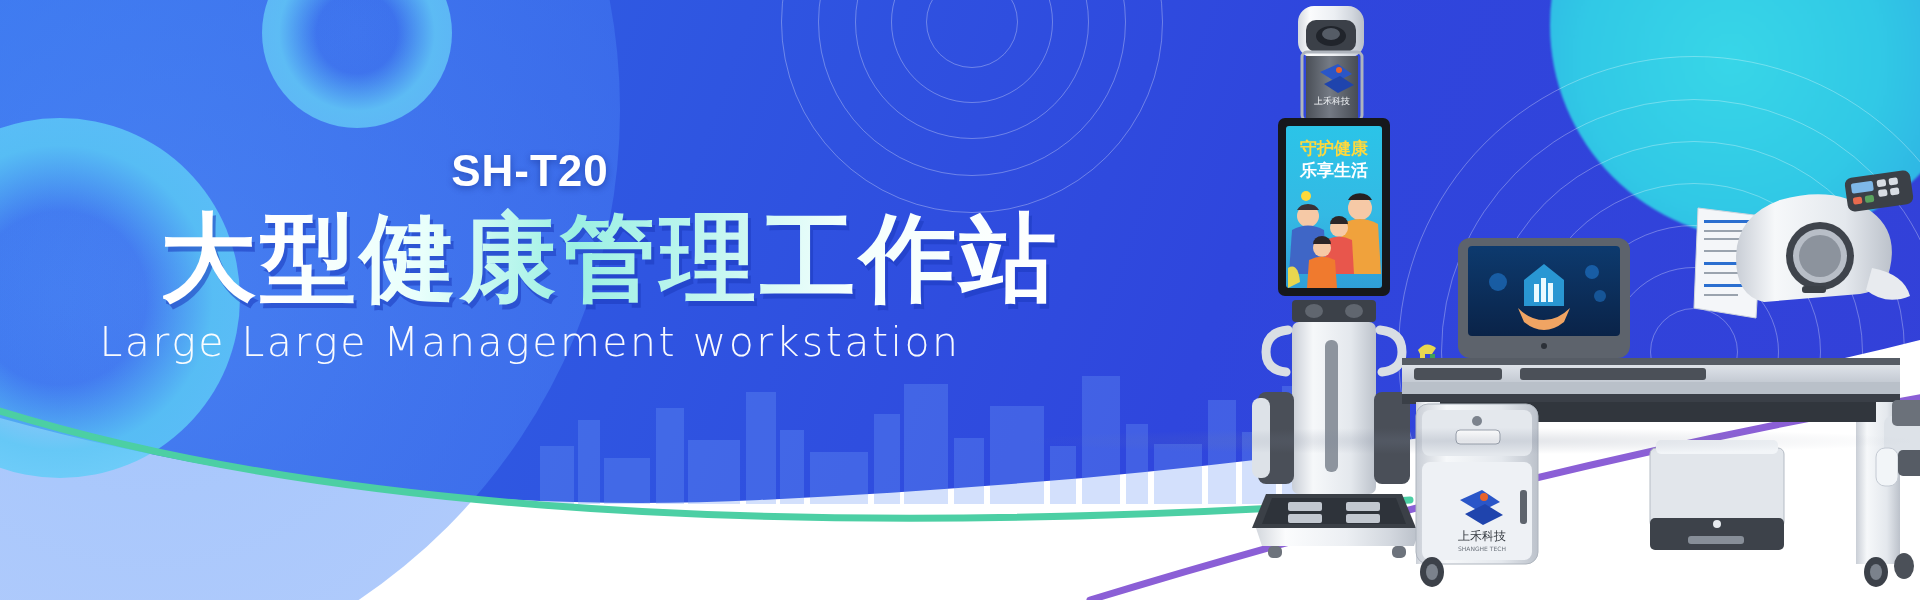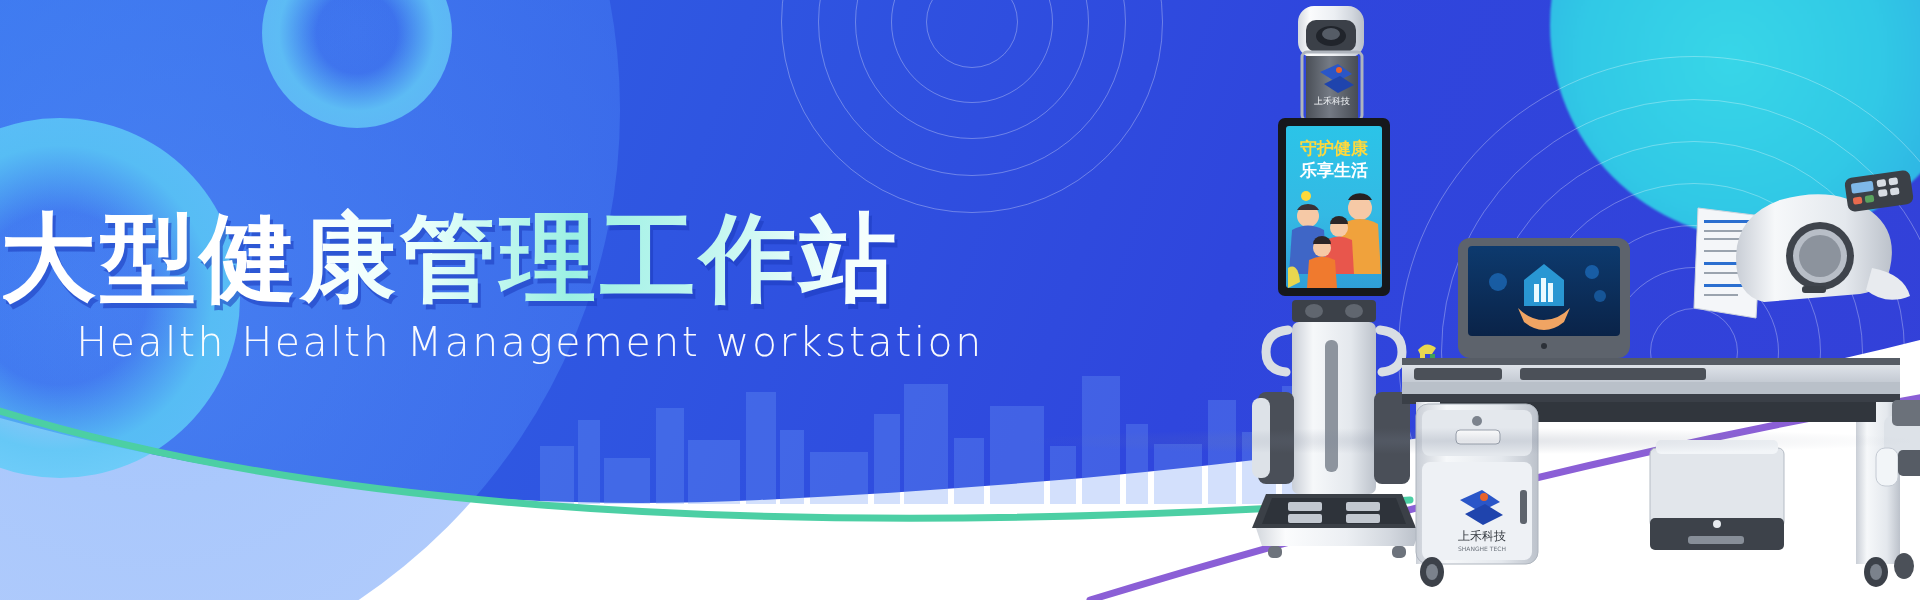--- a/index.html
+++ b/index.html
@@ -62,21 +62,21 @@
   .purple-curve{position:absolute;right:0;top:300px;width:820px;height:300px;overflow:visible;}
 
   
   .text-block{position:absolute;left:0;top:0;width:1060px;height:600px;}
   .model{
     position:absolute;left:0;right:0;top:146px;text-align:center;
     font-size:44px;font-weight:bold;letter-spacing:1px;color:#ffffff;
     text-shadow:0 2px 7px rgba(10,30,120,.45);
   }
   .title-cn{
-    position:absolute;left:0;right:0;top:208px;text-align:left;
+    position:absolute;left:0;right:0;top:208px;text-align:right;
     font-size:96px;font-weight:bold;letter-spacing:4px;line-height:1.04;
     background:linear-gradient(95deg,#ffffff 0%,#ffffff 26%,#e8fffb 40%,#9bf0e3 54%,#bff6ef 66%,#f4fffd 80%,#ffffff 100%);
     -webkit-background-clip:text;background-clip:text;color:transparent;
     filter:drop-shadow(3px 5px 0 rgba(28,58,190,.55));
   }
   .title-en{
     position:absolute;left:0;right:0;top:318px;text-align:center;
     font-size:41px;font-weight:300;letter-spacing:2.5px;color:#ffffff;
     font-family:"DejaVu Sans",sans-serif;opacity:.97;
   }
@@ -141,22 +141,23 @@
 
   <svg class="teal-curve" viewBox="0 0 1400 240">
     <path d="M-10,78 C300,176 760,214 1410,170" fill="none" stroke="#4ccfa4" stroke-width="7" stroke-linecap="round"></path>
   </svg>
 
   <svg class="purple-curve" viewBox="0 0 820 300">
     <path d="M-10,300 C220,230 520,150 830,96" fill="none" stroke="#8b5fd6" stroke-width="7" stroke-linecap="round"></path>
   </svg>
 
   <div class="text-block">
+    <div class="model">SH-T20</div>
     <div class="title-cn">大型健康管理工作站</div>
-    <div class="title-en">Health Health Management workstation</div>
+    <div class="title-en">Large Large Management workstation</div>
   </div>
 
   <div class="product">
     <div class="pfloor"></div>
 
     <svg width="900" height="600" viewBox="0 0 900 600">
       <defs>
         <linearGradient id="metal" x1="0" y1="0" x2="1" y2="0">
           <stop offset="0%" stop-color="#d4d8de"></stop>
             <stop offset="18%" stop-color="#fbfcfd"></stop>

